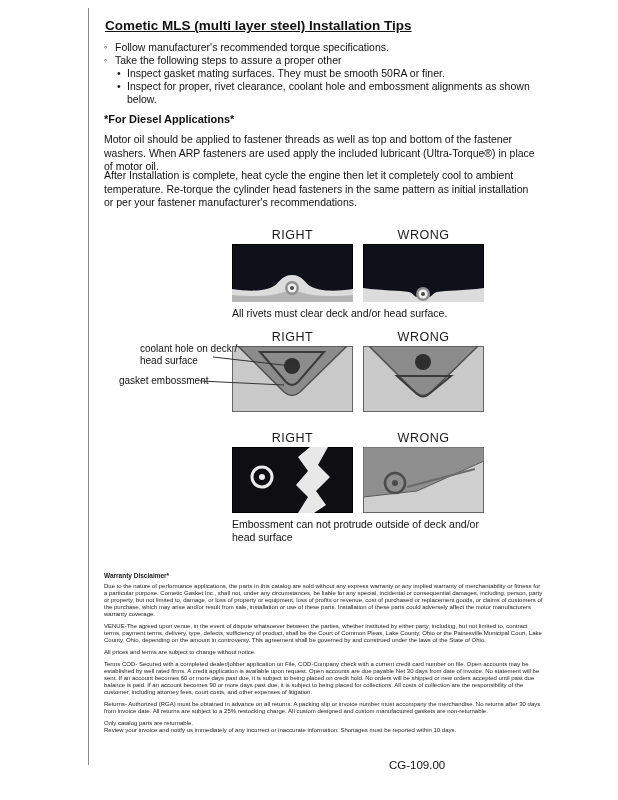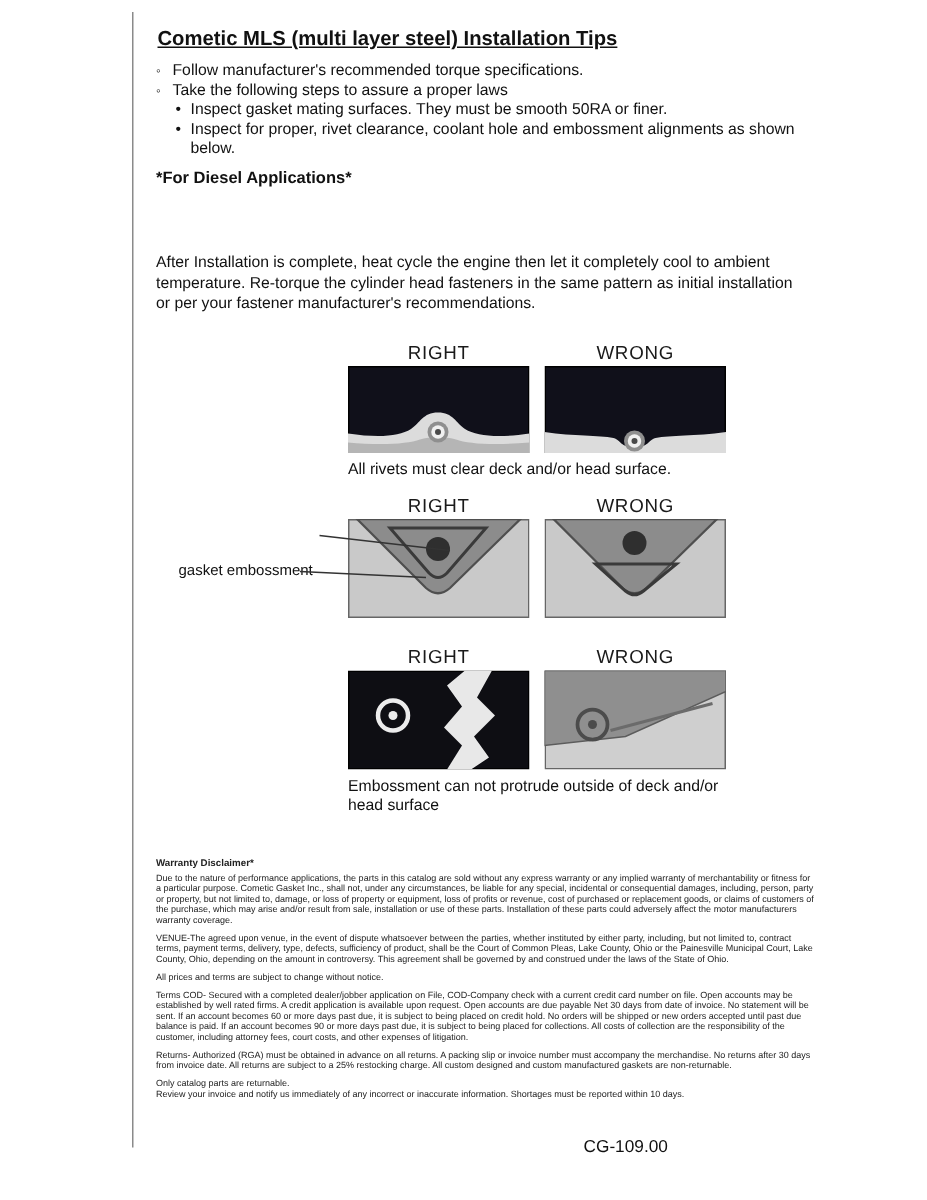--- a/index.html
+++ b/index.html
@@ -37,26 +37,27 @@
 <body>
 
 <div class="page">
 
   <div class="rule-left"></div>
 
   <h1 class="title">Cometic MLS (multi layer steel) Installation Tips</h1>
 
   <div class="tips">
     <div class="tip"><span>Follow manufacturer's recommended torque specifications.</span></div>
-    <div class="tip"><span>Take the following steps to assure a proper laws</span></div>
+    <div class="tip"><span>Take the following steps to assure a proper other</span></div>
     <div class="sub"><span>Inspect gasket mating surfaces.  They must be smooth 50RA or finer.</span></div>
     <div class="sub"><span>Inspect for proper, rivet clearance, coolant hole and embossment alignments as shown below.</span></div>
   </div>
 
   <h2 class="diesel-h">*For Diesel Applications*</h2>
+  <div class="para p1">Motor oil should be applied to fastener threads as well as top and bottom of the fastener washers. When ARP fasteners are used apply the included lubricant (Ultra-Torque®) in place of motor oil.</div>
   <div class="para p2">After Installation is complete, heat cycle the engine then let it completely cool to ambient temperature. Re-torque the cylinder head fasteners in the same pattern as initial installation or per your fastener manufacturer's recommendations.</div>
 
   <div class="diag d1">
     <div class="diag-labels">
       <span>RIGHT</span>
       <span>WRONG</span>
     </div>
     <div class="diag-images">
       <svg width="121" height="58" viewBox="0 0 121 58">
         <rect x="0.5" y="0.5" width="120" height="57" fill="#10101a" stroke="#000"></rect>
@@ -114,20 +115,21 @@
         <rect x="0.5" y="0.5" width="120" height="65" fill="#cfcfcf" stroke="#666"></rect>
         <path d="M0,0 L121,0 L121,14 L54,44 L0,50 Z" fill="#8f8f8f" stroke="#5c5c5c" stroke-width="1"></path>
         <line x1="44" y1="40" x2="112" y2="22" stroke="#6b6b6b" stroke-width="2"></line>
         <circle cx="32" cy="36" r="10" fill="none" stroke="#4c4c4c" stroke-width="2.5"></circle>
         <circle cx="32" cy="36" r="3" fill="#4c4c4c"></circle>
       </svg>
     </div>
     <div class="caption">Embossment can not protrude outside of deck and/or head surface</div>
   </div>
 
+  <div class="ann ann-coolant">coolant hole on deck / head surface</div>
   <div class="ann ann-emboss">gasket embossment</div>
   <svg class="overlay" width="618" height="800">
     <line x1="213" y1="357" x2="300" y2="367" stroke="#333" stroke-width="1"></line>
     <line x1="200" y1="381" x2="284" y2="385" stroke="#333" stroke-width="1"></line>
   </svg>
 
   <div class="disclaimer">
     <h3>Warranty Disclaimer*</h3>
     <p class="dp">Due to the nature of performance applications, the parts in this catalog are sold without any express warranty or any implied warranty of merchantability or fitness for a particular purpose.  Cometic Gasket Inc., shall not, under any circumstances, be liable for any special, incidental or consequential damages, including, person, party or property, but not limited to, damage, or loss of property or equipment, loss of profits or revenue, cost of purchased or replacement goods, or claims of customers of the purchase, which may arise and/or result from sale, installation or use of these parts.  Installation of these parts could adversely affect the motor manufacturers warranty coverage.</p>
     <p class="dp">VENUE-The agreed upon venue, in the event of dispute whatsoever between the parties, whether instituted by either party, including, but not limited to, contract terms, payment terms, delivery, type, defects, sufficiency of product, shall be the Court of Common Pleas, Lake County, Ohio or the Painesville Municipal Court, Lake County, Ohio, depending on the amount in controversy. This agreement shall be governed by and construed under the laws of the State of Ohio.</p>

